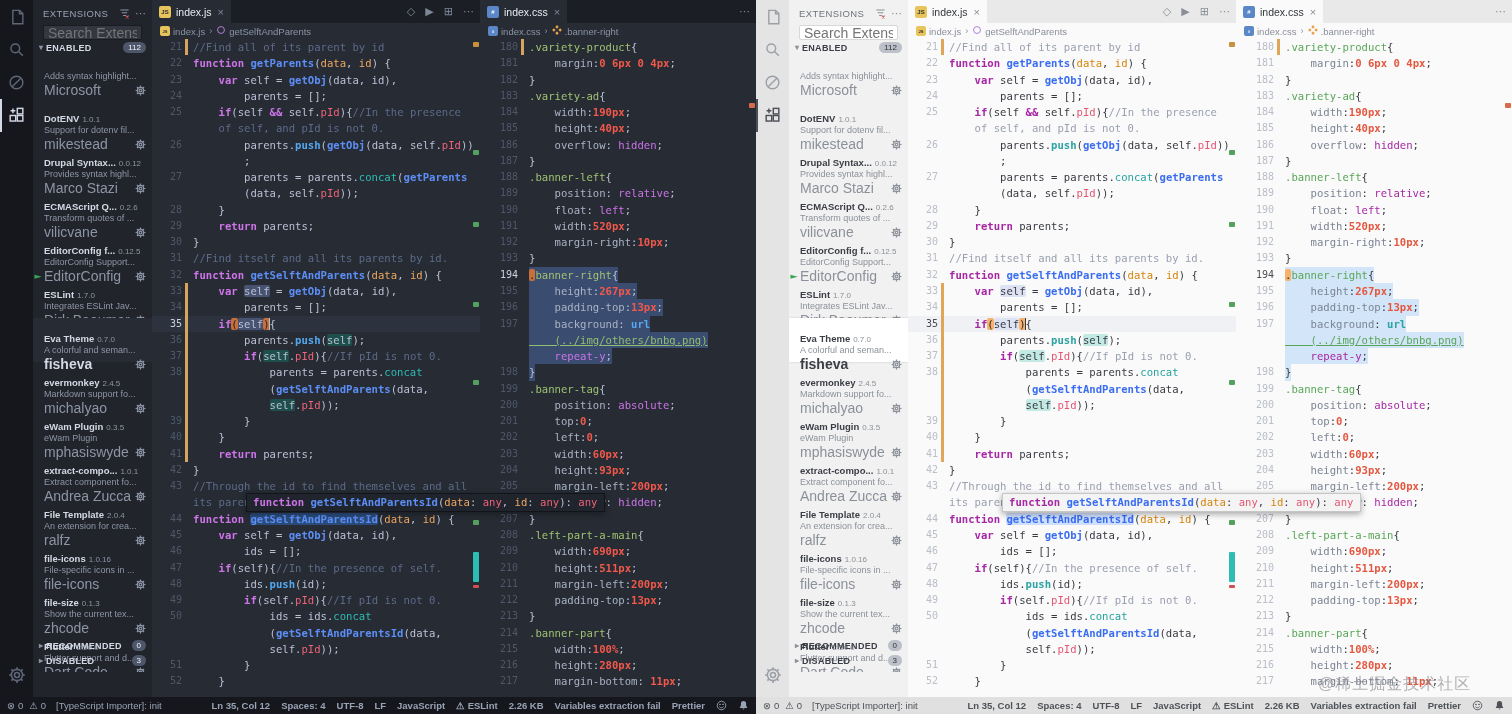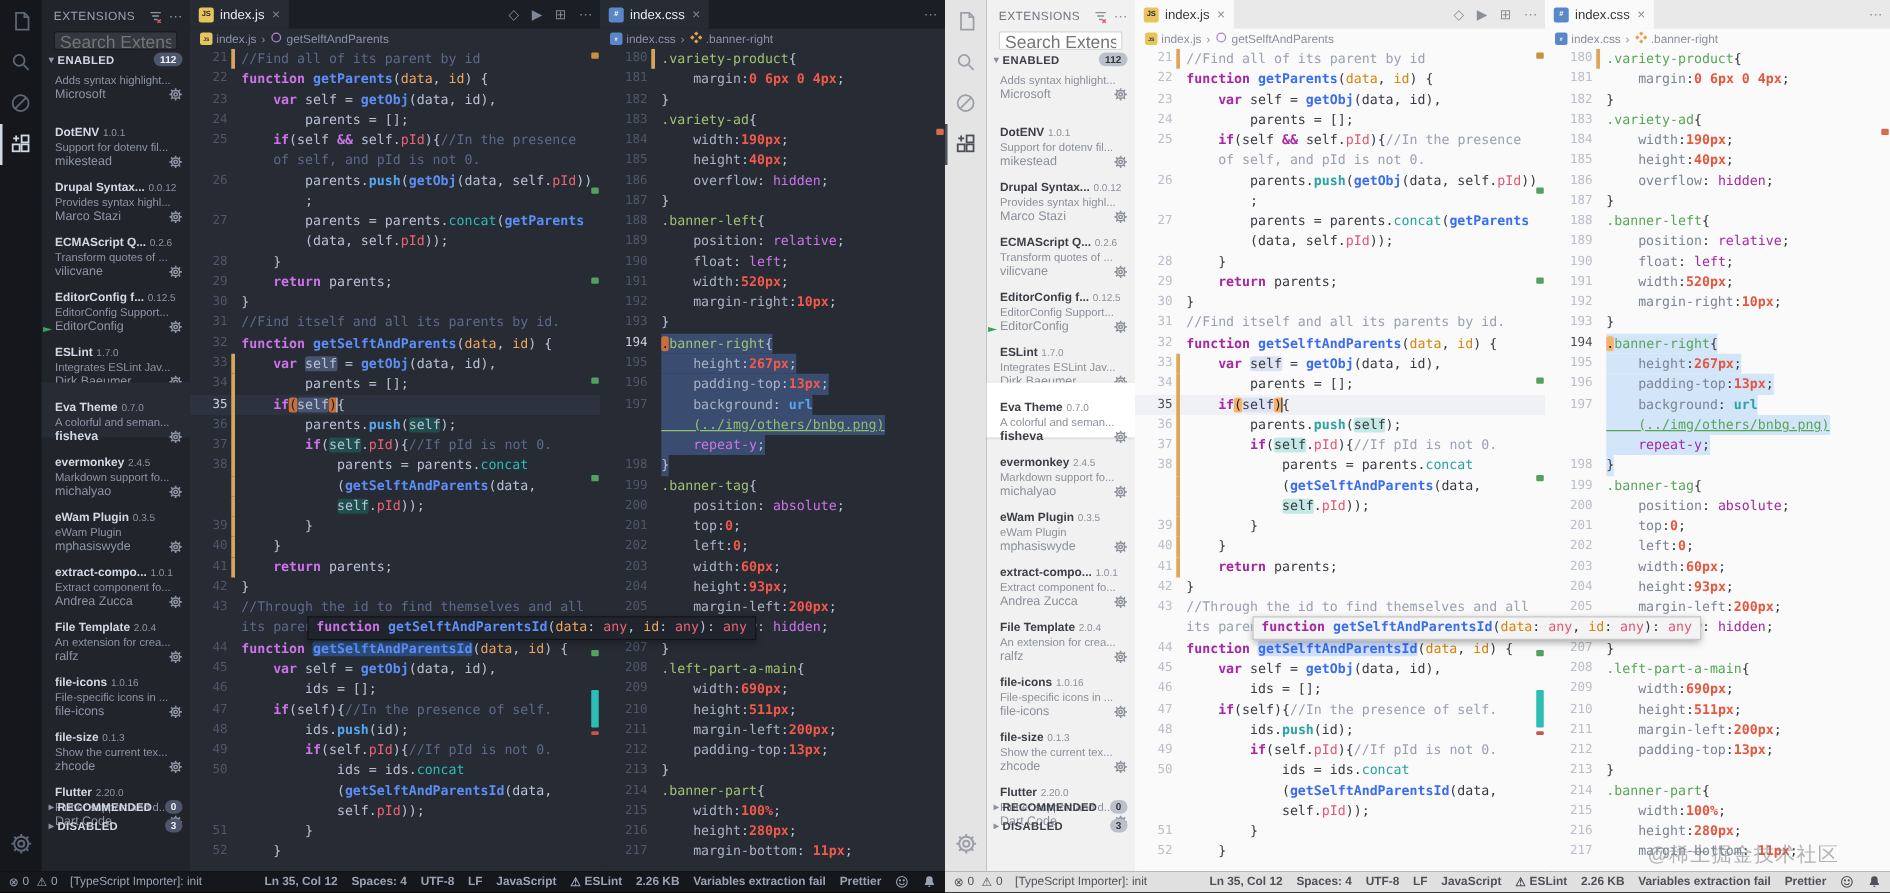--- a/index.html
+++ b/index.html
@@ -29,30 +29,30 @@
   .abicon.abbottom{position:absolute;bottom:6px;left:0;}
   
   .sidebar{position:absolute;left:33px;top:0;width:119px;height:697px;background:var(--sidebg);border-right:1px solid var(--sideborder);overflow:hidden;}
   .sbheader{display:flex;align-items:center;padding:7px 6px 4px 10px;}
   .sbtitle{font-size:9.5px;letter-spacing:.4px;color:var(--hdr);flex:1;}
   .sbicon{color:var(--sidemut);font-size:11px;margin-left:5px;cursor:pointer;display:inline-flex;}
   .sbsearch{display:block;width:99px;margin:1px auto 0 auto;height:15px;background:var(--searchbg);border:1px solid var(--sideborder);border-radius:2px;color:var(--searchtx);font-size:14px;padding:0 4px;font-family:"Liberation Sans",sans-serif;outline:none;box-sizing:border-box;}
   .sbsection{display:flex;align-items:center;padding:2px 6px 2px 6px;font-size:9px;font-weight:bold;color:var(--sidetext);cursor:pointer;}
   .sbsection .chev{font-size:8px;margin-right:3px;color:var(--sidemut);}
   .sbsection .seclabel{flex:1;letter-spacing:.3px;}
-  .badge{background:var(--badgebg);color:var(--badgetx);font-size:8px;font-weight:bold;border-radius:7px;padding:1px 5px;}
-  .sblist{position:absolute;top:56px;left:0;right:0;height:604px;overflow:hidden;}
+  .badge{background:var(--badgebg);color:var(--badgetx);font-size:8px;font-weight:normal;border-radius:7px;padding:1px 5px;}
+  .sblist{position:absolute;top:68px;left:0;right:0;height:604px;overflow:hidden;}
   .extitem{position:relative;height:44px;padding:2px 6px 0 11px;box-sizing:border-box;cursor:pointer;}
   .extitem.selected{background:var(--tabactive);}
   .theme-light .extitem.selected{background:#ffffff;box-shadow:0 0 2px rgba(0,0,0,.18);}
   .extname{font-size:9.5px;font-weight:bold;color:var(--sidetext);white-space:nowrap;overflow:hidden;margin-top:13px;}
   .extver{font-size:8px;font-weight:normal;color:var(--sidemut);margin-left:3px;}
   .extdesc{font-size:9px;color:var(--sidemut);white-space:nowrap;overflow:hidden;margin-top:1px;}
   .extpubrow{display:flex;align-items:center;margin-top:1px;}
-  .extpub{font-size:10px;color:var(--sidemut);flex:1;white-space:nowrap;overflow:hidden;}
+  .extpub{font-size:14px;color:var(--sidemut);flex:1;white-space:nowrap;overflow:hidden;}
   .extitem.selected .extpub{font-weight:bold;color:var(--sidetext);}
   .extgear{color:var(--sidemut);display:inline-flex;cursor:pointer;}
   .extflag{position:absolute;left:-1px;top:-2px;}
   .sbfooter{position:absolute;bottom:29px;left:0;right:0;}
   
   .edgroup{position:absolute;top:0;height:697px;background:var(--edbg);}
   .edgroup-js{left:152px;width:328px;border-right:1px solid var(--sideborder);}
   .edgroup-css{left:480px;width:276px;}
   .tabbar{height:23px;background:var(--tabbar);display:flex;align-items:stretch;}
   .tab{display:flex;align-items:center;padding:0 7px;background:var(--tabactive);cursor:pointer;}

